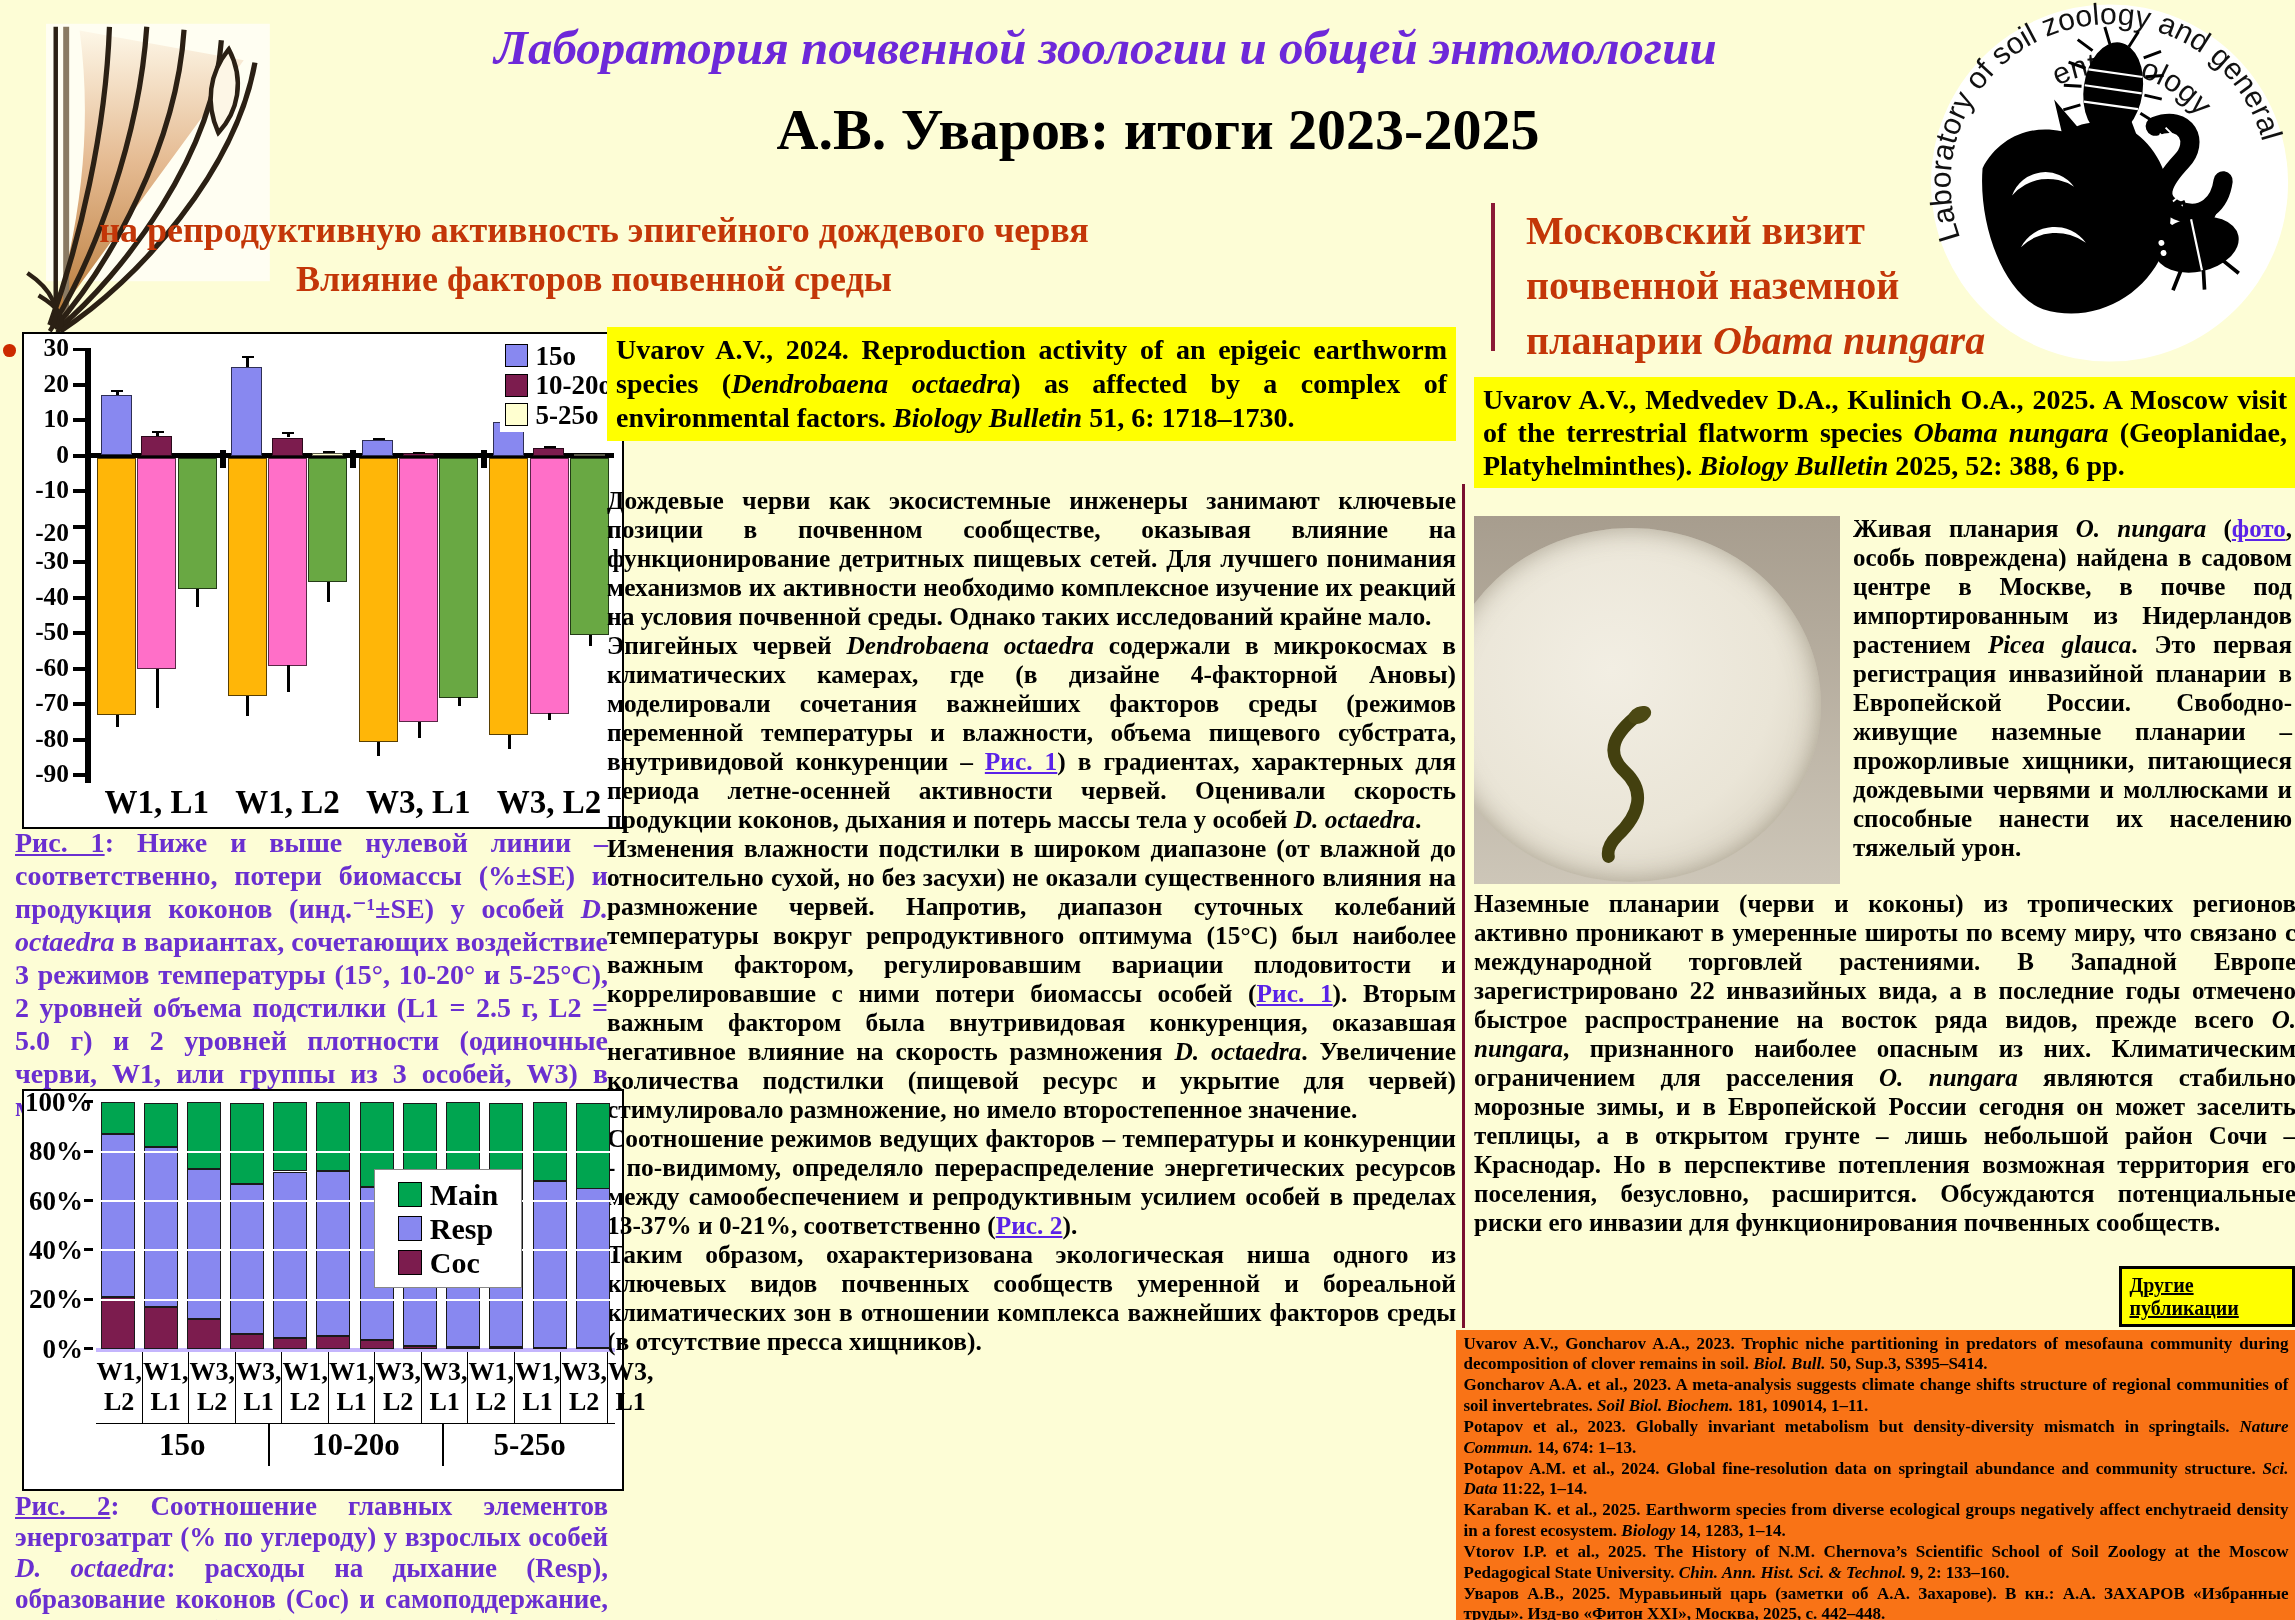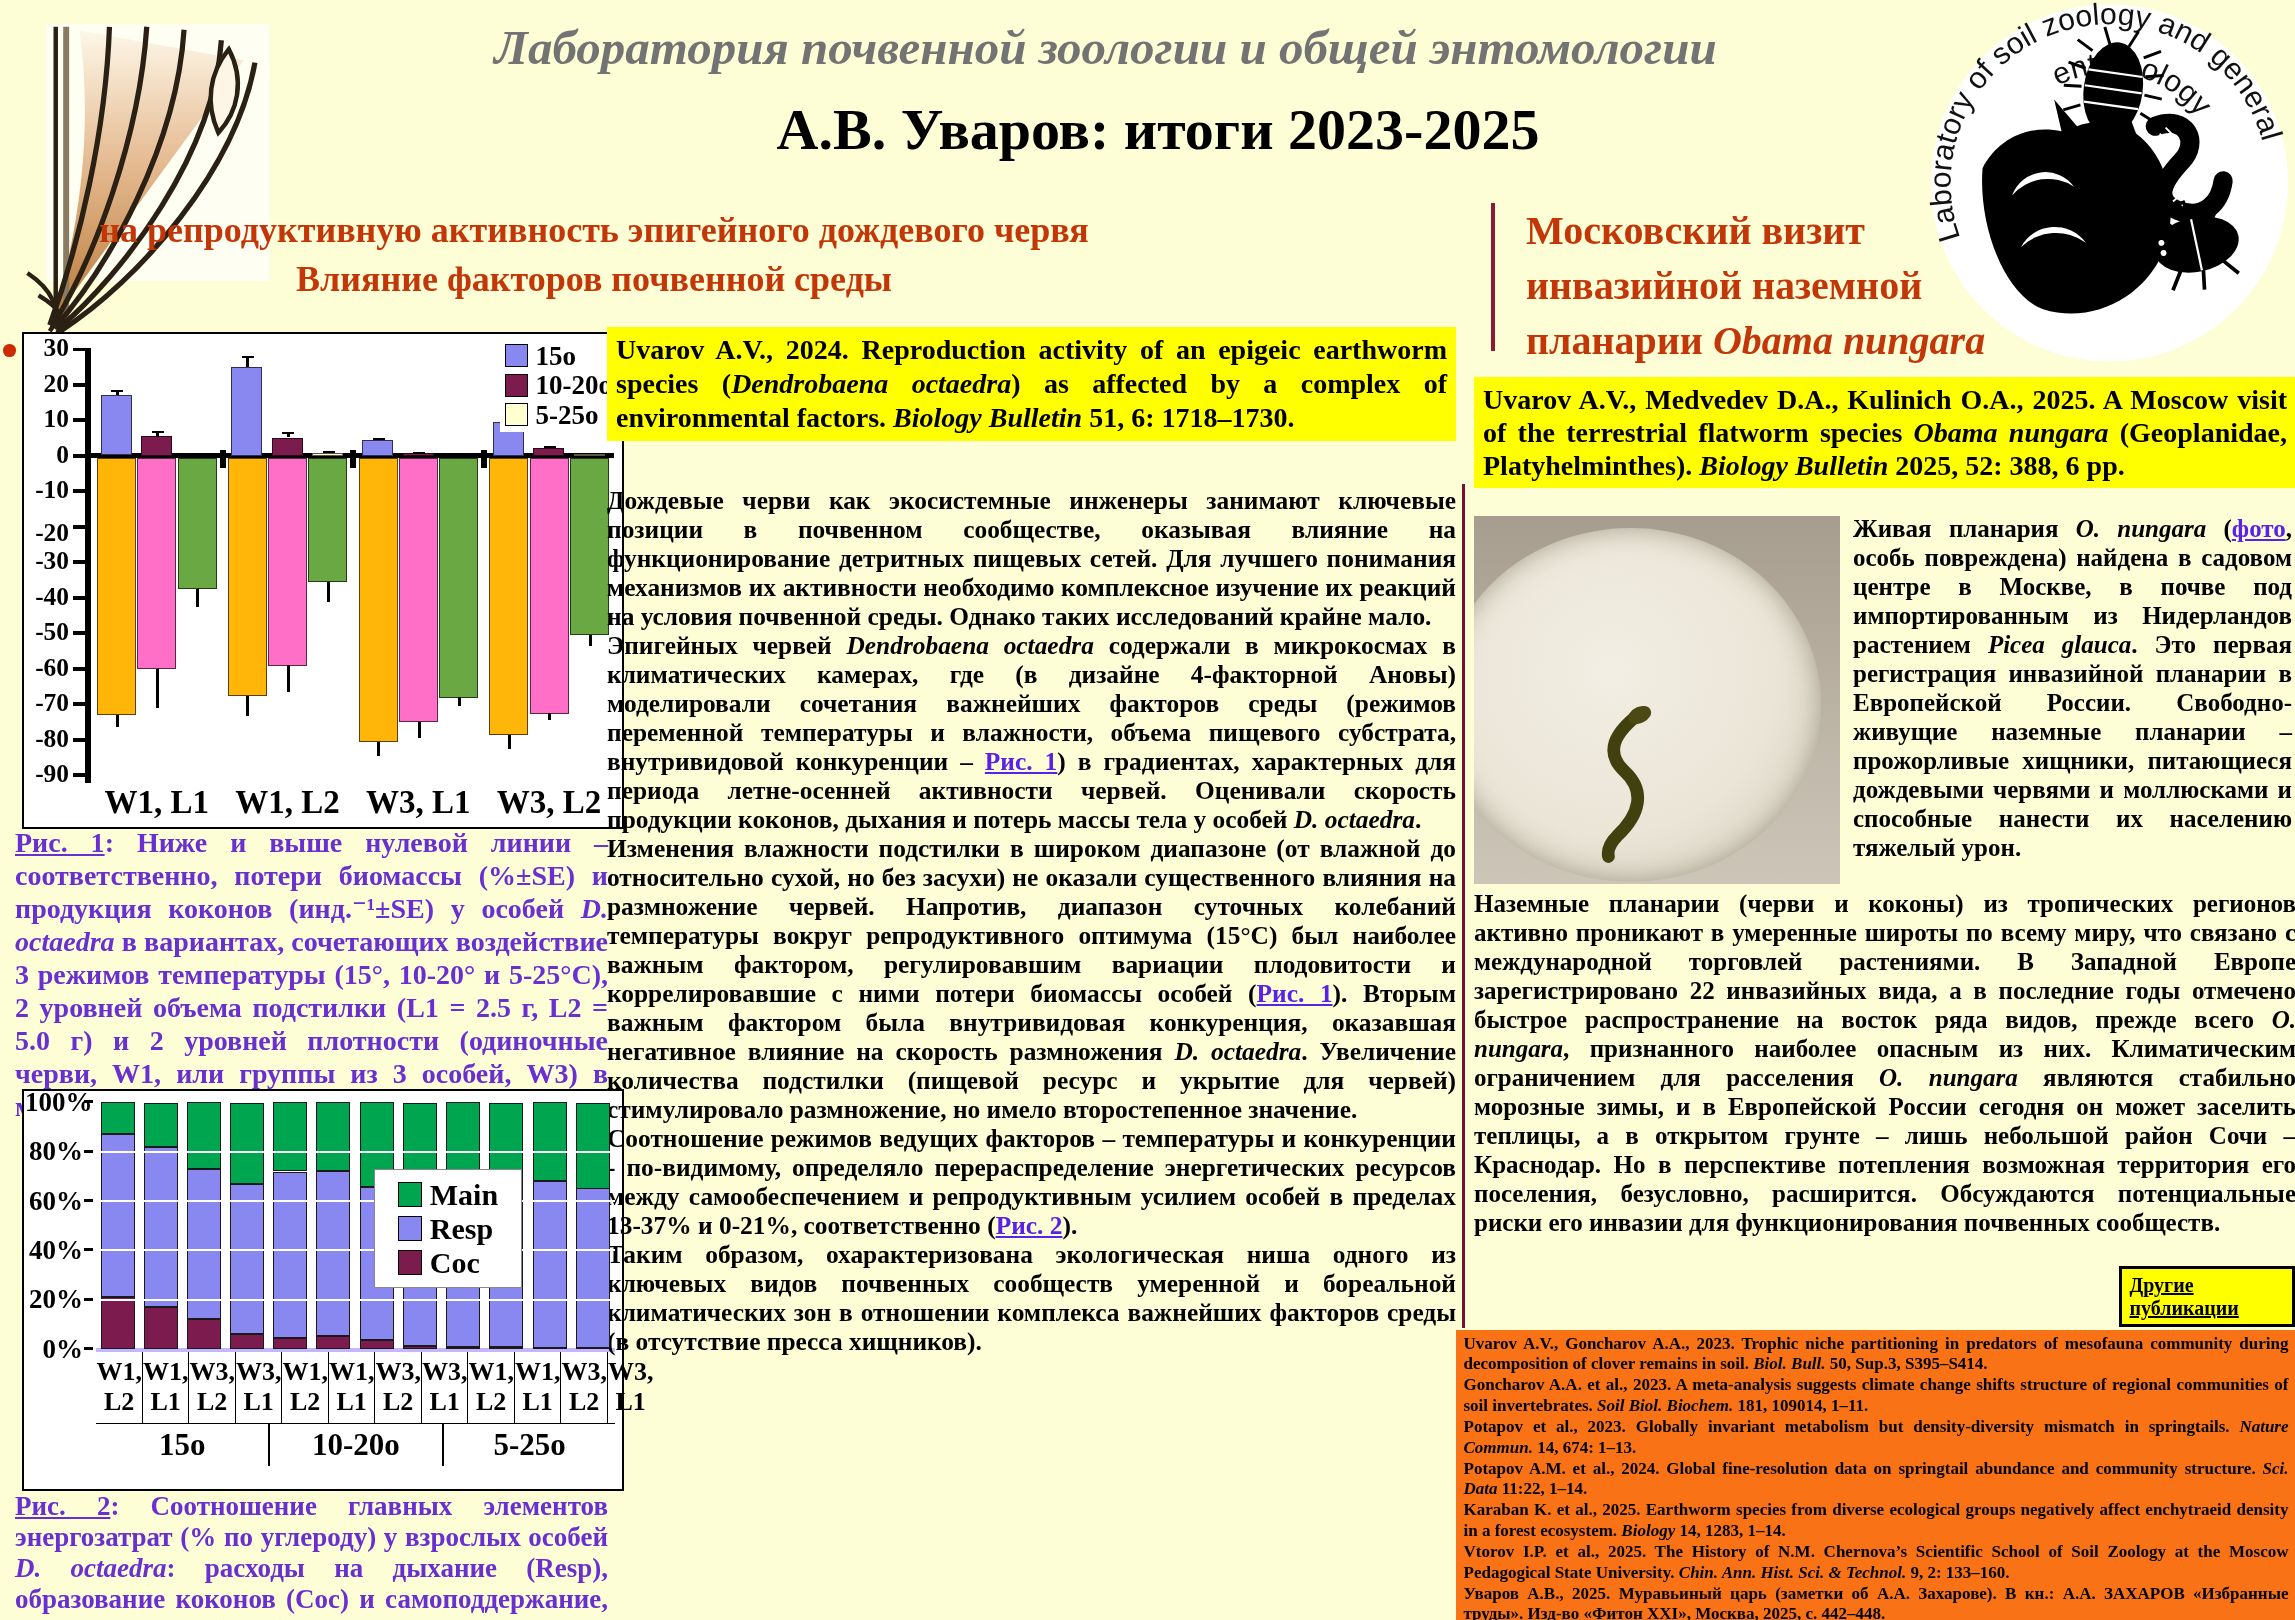--- a/index.html
+++ b/index.html
@@ -1,21 +1,21 @@
 <!DOCTYPE html>
 <html style="font-size:12px"><head>
 <meta charset="utf-8">
 <style>
   html,body{margin:0;padding:0;background:#888;}
   .page{position:relative;width:2295px;height:1621px;background:#fdfdd6;overflow:hidden;
         font-family:"Liberation Serif","DejaVu Serif",serif;color:#000;}
   
   .deco{position:absolute;left:4.5px;top:19.4px;width:285px;height:317px;}
   .lab-title{position:absolute;left:291px;top:19.4px;width:1629px;text-align:center;
-             color:#737373;font-style:italic;font-weight:bold;font-size:49px;}
+             color:#6d28d9;font-style:italic;font-weight:bold;font-size:49px;}
   .subtitle{position:absolute;left:448px;top:96px;width:1420px;text-align:center;
             font-weight:bold;font-size:58px;}
   .logo{position:absolute;left:1925px;top:0px;width:369px;height:366px;}
   .bullet{position:absolute;left:3px;top:344px;width:12.7px;height:12.7px;border-radius:50%;background:#cc2a00;}
   
   .left-heading{position:absolute;left:30px;top:206px;width:1128px;text-align:center;
                 color:#c33608;font-weight:bold;font-size:36px;line-height:49px;}
   .right-heading{position:absolute;left:1526px;top:203px;width:523px;
                  color:#c33608;font-weight:bold;font-size:40px;line-height:55px;}
   .sep-top{position:absolute;left:1491px;top:203px;width:3.7px;height:148px;background:#8b1a36;}
@@ -166,21 +166,21 @@
     </g>
   </svg>
 
   <div class="left-heading">
     <div>на репродуктивную активность эпигейного дождевого червя</div>
     <div>Влияние факторов почвенной среды</div>
   </div>
   <div class="sep-top"></div>
   <div class="right-heading">
     <div>Московский визит</div>
-    <div>инвазийной наземной</div>
+    <div>почвенной наземной</div>
     <div><span>планарии </span><span class="seg-i">Obama nungara</span></div>
   </div>
 
   <div class="chart1">
     <div class="c1-yaxis">
         <div class="c1-ylab" style="top: -15.7px; font-family: Liberation Serif, serif;">30</div>
         <div class="c1-ytick" style="top: -1.5px;"></div>
         <div class="c1-ylab" style="top: 20px;">20</div>
         <div class="c1-ytick" style="top: 34px;"></div>
         <div class="c1-ylab" style="top: 55px;">10</div>

